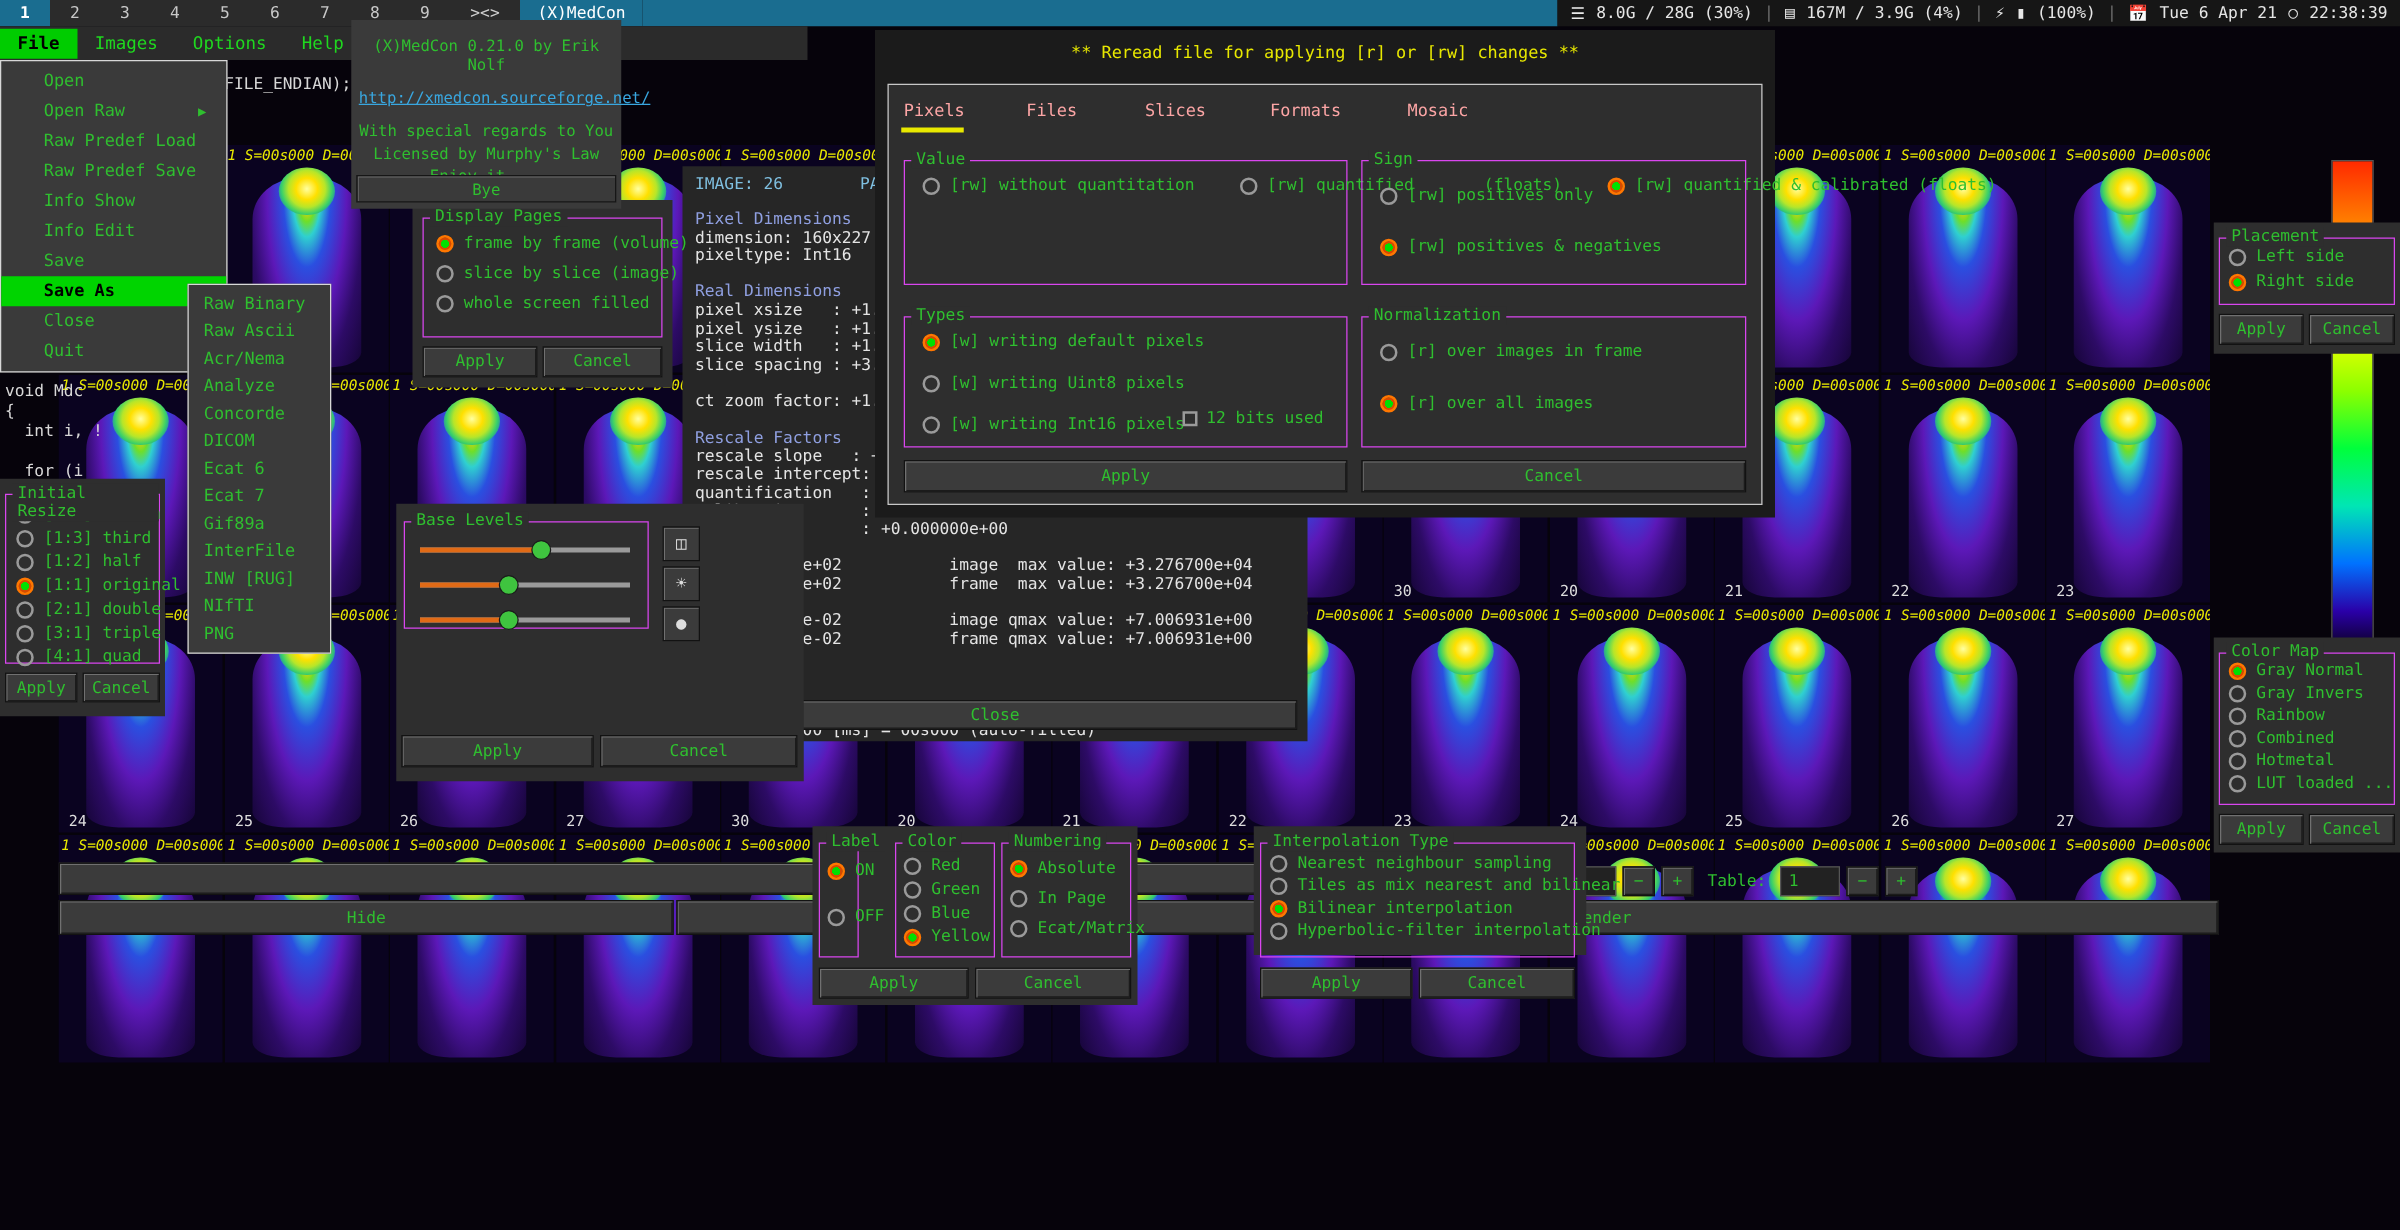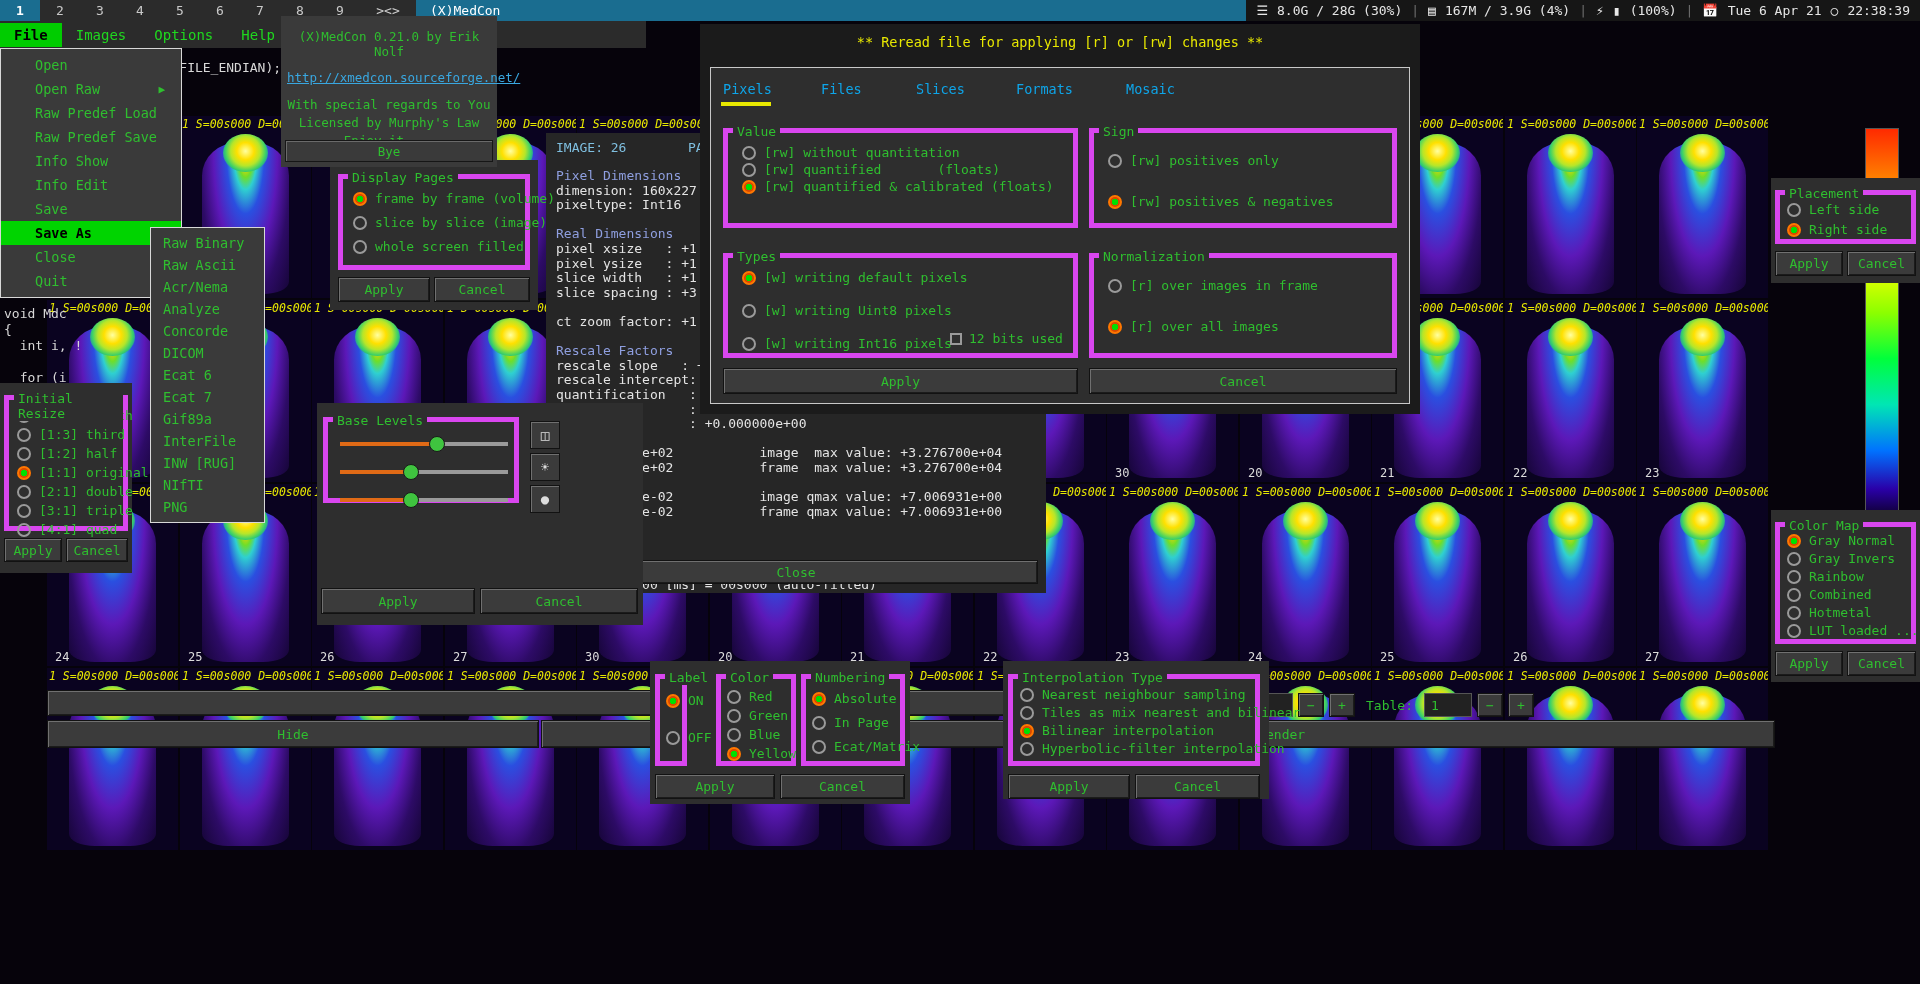--- a/index.html
+++ b/index.html
@@ -38,35 +38,35 @@
   #about .lnk{color:#39a7e0;text-decoration:underline;font-size:12.5px;margin-top:11px;}
   #about .l2{color:#2fbf2f;font-size:12.5px;margin-top:12px;}
   #about .l3{color:#2fbf2f;font-size:12.5px;margin-top:3px;}
   #byebtn{position:absolute;left:4px;bottom:5px;width:208px;height:22px;background:#3a3a3a;border:1px solid #161616;box-shadow:inset 1px 1px 0 #6a6a6a;color:#2fbf2f;font-size:12.5px;display:flex;align-items:center;justify-content:center;}
 
   
   .code{position:absolute;color:#d8d8d8;font-size:13px;white-space:pre;}
 
   
   .dlg{position:absolute;background:#2e2e2e;z-index:40;}
-  .group{position:absolute;border:5px solid #d946ef;}
+  .group{position:absolute;border:1px solid #d946ef;}
   .glabel{position:absolute;top:-9px;left:5px;background:#2e2e2e;padding:0 4px;color:#2fbf2f;font-size:13px;}
   .btn{background:#3b3b3b;border:1px solid #121212;box-shadow:inset 1px 1px 0 #707070, inset -1px -1px 0 #1b1b1b;
        color:#2fbf2f;font-size:13px;display:flex;align-items:center;justify-content:center;
        font-family:"DejaVu Sans Mono","Liberation Mono",monospace;}
   .radio{display:flex;align-items:center;gap:8px;color:#2fbf2f;font-size:13px;white-space:nowrap;}
   .rdot{width:14px;height:14px;border-radius:50%;border:2px solid #9a9a9a;flex:none;box-sizing:border-box;}
   .rdot.on{border-color:#ff7700;background:radial-gradient(circle, #00e000 0 45%, #d64a00 48% 100%);}
   .cbox{width:12px;height:12px;border:2px solid #9a9a9a;flex:none;}
 
   
   #pixels{left:700px;top:24px;width:720px;height:390px;background:#1b1b1b;}
   #reread{position:absolute;left:0;top:10px;width:720px;text-align:center;color:#e8e800;font-size:13.5px;}
   #pxpanel{position:absolute;left:10px;top:43px;width:700px;height:337px;background:#2e2e2e;border:1px solid #c8c8c8;}
-  .tab{position:absolute;top:13px;color:#0ea5e9;font-size:13.5px;}
+  .tab{position:absolute;top:13px;color:#fca5a5;font-size:13.5px;}
   .tabunder{position:absolute;top:34px;height:4px;background:#e8e800;}
 
   
   #info{position:absolute;left:546px;top:133px;width:500px;height:460px;background:#262626;z-index:35;}
   #infotxt{position:absolute;left:10px;top:7px;font-size:13px;white-space:pre;line-height:14.6px;}
   .hdr{color:#8f9fe0;}
   .bod{color:#e4e4e4;}
   #infoclose{position:absolute;left:8px;top:427px;width:484px;height:24px;}
 
   
@@ -81,21 +81,21 @@
 
   
   #iresize{left:0px;top:383px;width:132px;height:190px;background:#2e2e2e;}
   
   #placement{left:1771px;top:178px;width:149px;height:105px;}
   
   #cmap{left:1771px;top:510px;width:149px;height:172px;}
   
   #labdlg{left:650px;top:661px;width:260px;height:143px;}
   
-  #interp{left:1003px;top:661px;width:266px;height:138px;}
+  #interp{left:1003px;top:661px;width:266px;height:103px;}
 
   
   #toggleent{position:absolute;left:47px;top:690px;width:1190px;height:26px;z-index:30;}
   #hidebar{position:absolute;left:47px;top:720px;width:492px;height:28px;z-index:30;}
   #hidebar2{position:absolute;left:541px;top:720px;width:700px;height:28px;z-index:30;}
   #renderbar{position:absolute;left:1245px;top:720px;width:530px;height:28px;z-index:28;}
 
   
   #spinrow{position:absolute;left:1245px;top:691px;height:28px;z-index:31;display:flex;align-items:center;gap:5px;color:#2fbf2f;font-size:13px;}
   .spinbox{width:48px;height:24px;background:#222;border:1px solid #555;color:#2fbf2f;font-size:13px;display:flex;align-items:center;padding-left:6px;}
@@ -530,21 +530,21 @@
           <div class="tab" style="left: 12px;">Pixels</div>
           <div class="tabunder" style="left: 10px; width: 50px;"></div>
           <div class="tab" style="left: 110px;">Files</div>
           <div class="tab" style="left: 205px;">Slices</div>
           <div class="tab" style="left: 305px;">Formats</div>
           <div class="tab" style="left: 415px;">Mosaic</div>
         </div>
 
       <div class="group" style="left:12px;top:60px;width:355px;height:100px;">
         <span class="glabel">Value</span>
-        <div id="valopts" style="padding:12px 0 0 14px;display:flex;flex-direction:column;gap:2px;">
+        <div id="valopts" style="padding:12px 0 0 14px;display:flex;gap:36px;">
             <div class="radio">
               <span class="rdot"></span>
               <span>[rw]   without quantitation</span>
             </div>
             <div class="radio">
               <span class="rdot"></span>
               <span>[rw]   quantified</span>
               <span style="margin-left: 48px;">(floats)</span>
             </div>
             <div class="radio">

